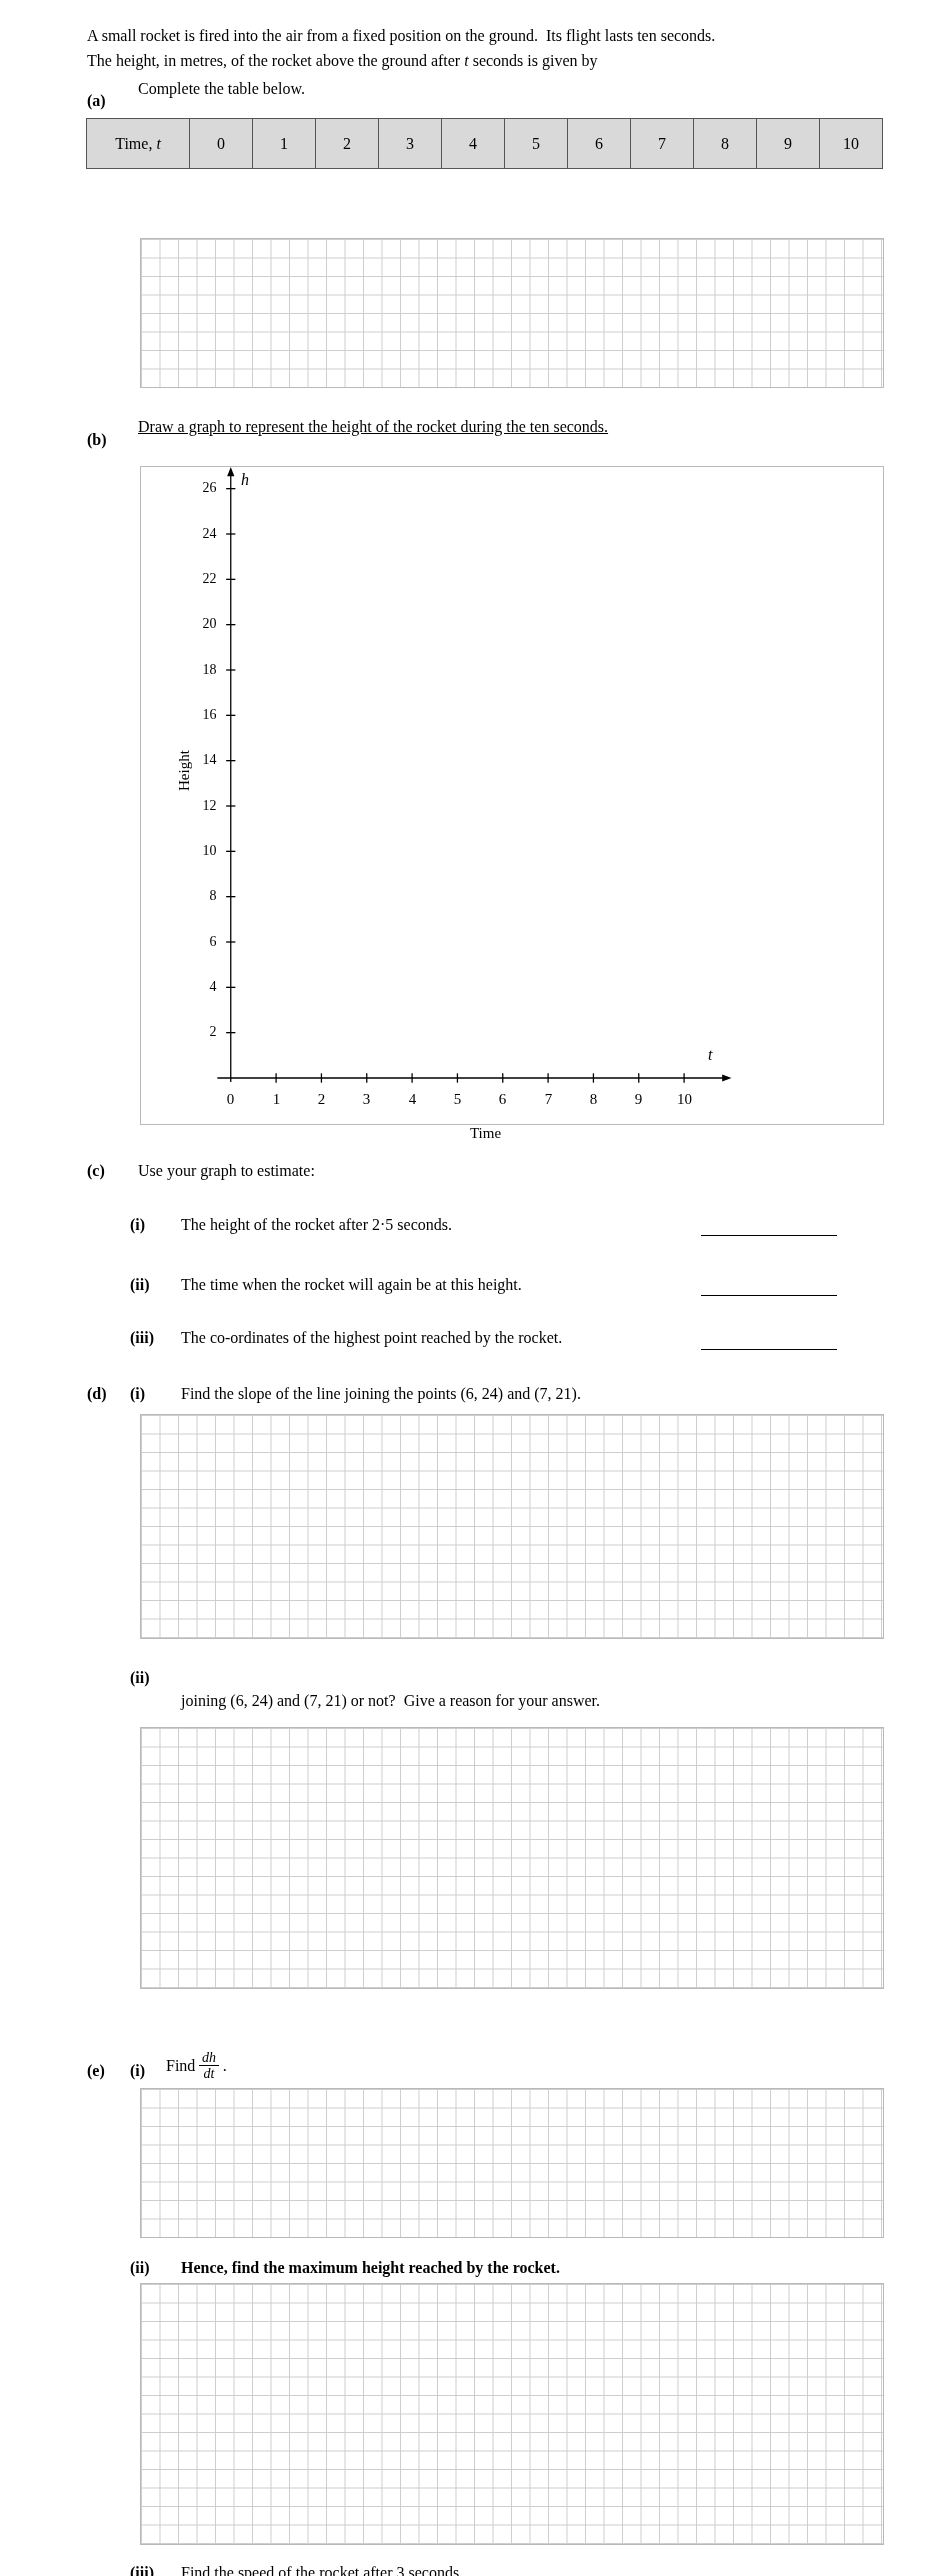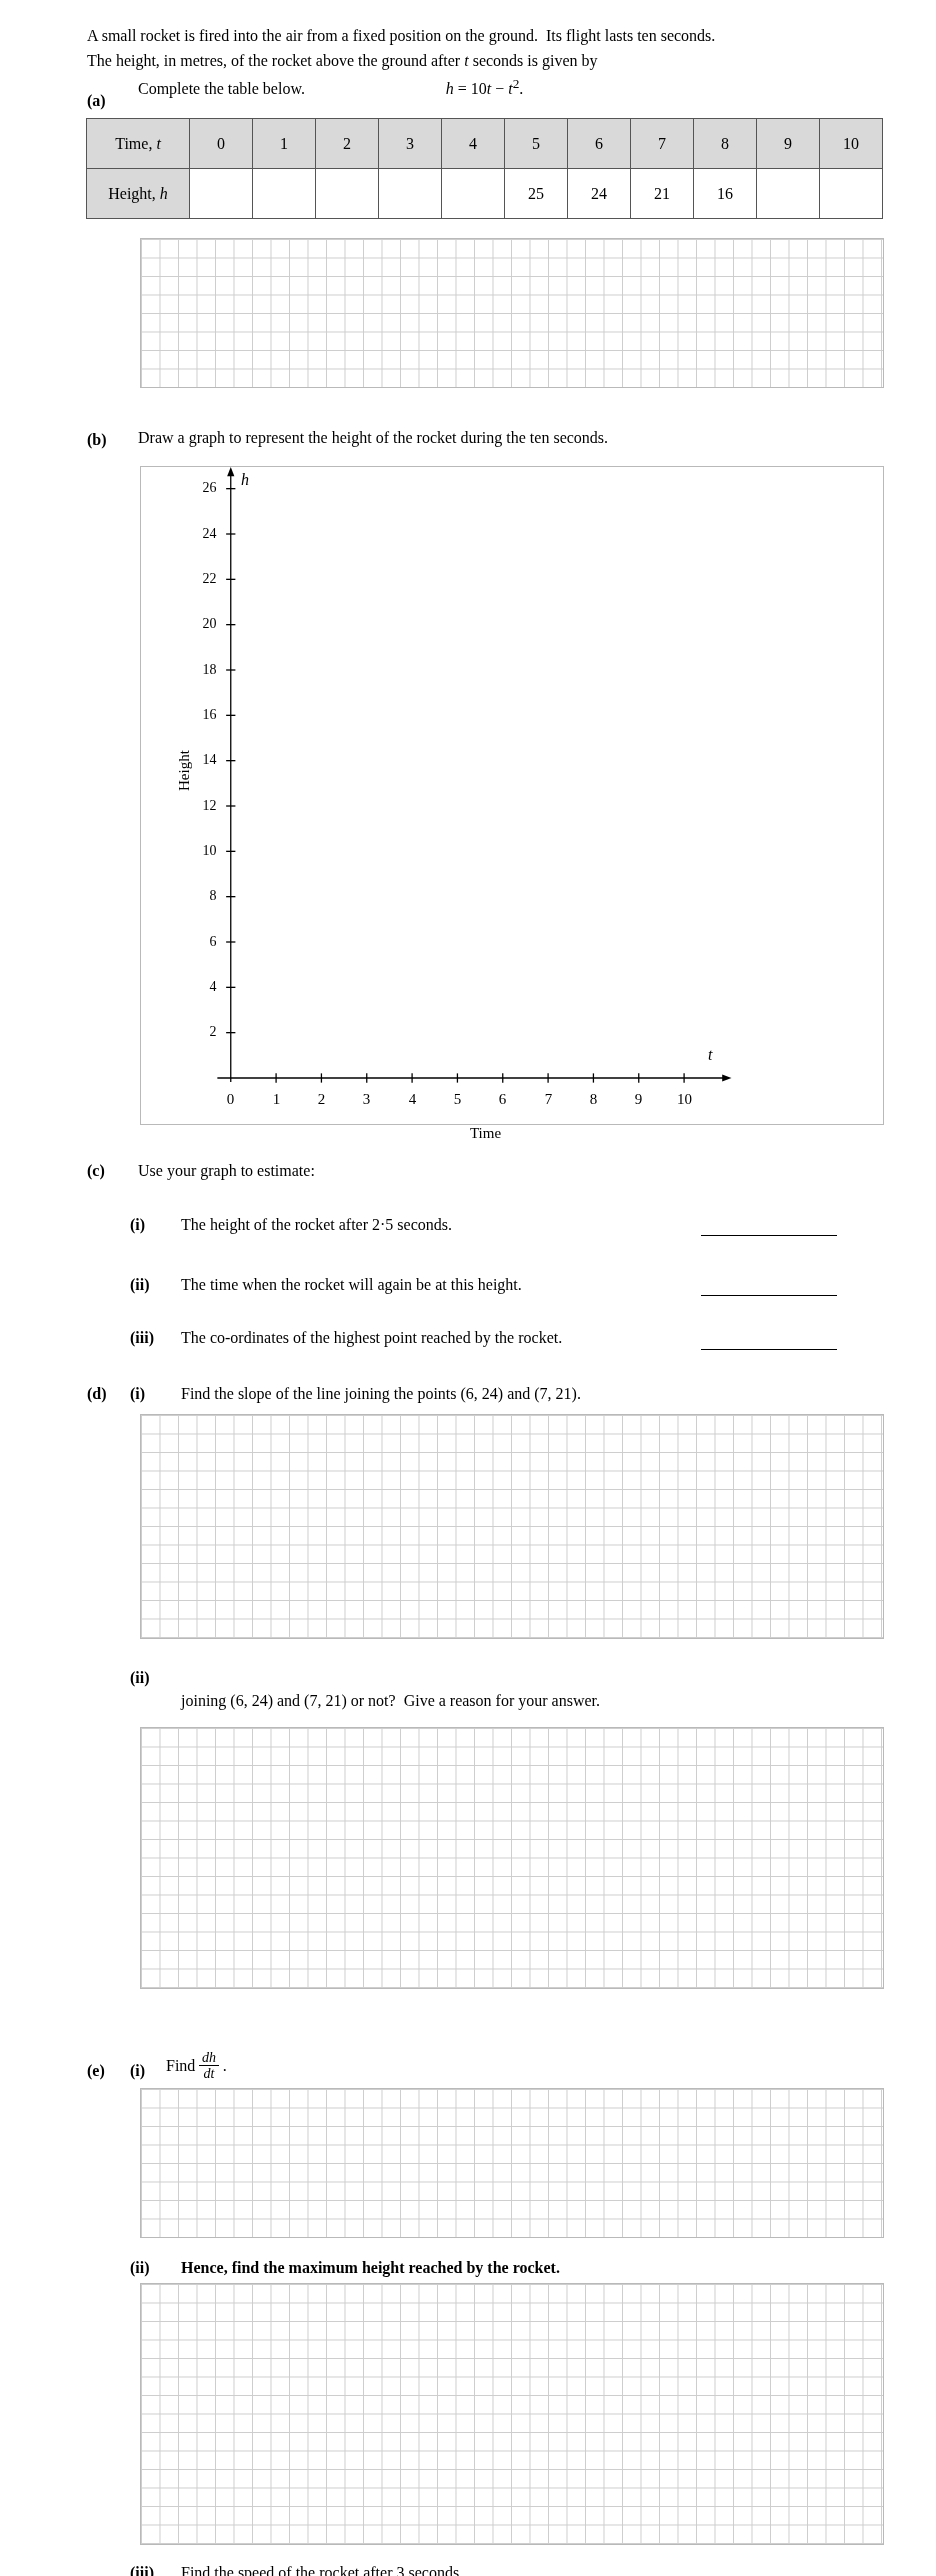--- a/index.html
+++ b/index.html
@@ -37,21 +37,20 @@
   .erow{display:flex;align-items:center;}
   svg.axes{position:absolute;left:0;top:0;}
 </style>
 </head>
 <body>
 
 <div id="page">
 
   <div class="abs" style="left:87px;top:27px;">A small rocket is fired into the air from a fixed position on the ground.&nbsp; Its flight lasts ten seconds.</div>
   <div class="abs" style="left:87px;top:52px;"><span>The height, in metres, of the rocket above the ground after </span><span class="i">t</span><span> seconds is given by</span></div>
-  <div class="abs" style="left:87px;top:76px;width:795px;text-align:center;"><span class="i">h</span><span> = 10</span><span class="i">t</span><span> − </span><span class="i">t</span><sup>2</sup><span>.</span></div>
 
   <div class="abs b" style="left:87px;top:92px;">(a)</div>
   <div class="abs" style="left:138px;top:80px;">Complete the table below.</div>
 
   <table class="vals">
     <colgroup>
       <col style="width:103px">
         <col style="width:63px">
         <col style="width:63px">
         <col style="width:63px">
@@ -72,41 +71,27 @@
       <td class="shade">2</td>
       <td class="shade">3</td>
       <td class="shade">4</td>
       <td class="shade">5</td>
       <td class="shade">6</td>
       <td class="shade">7</td>
       <td class="shade">8</td>
       <td class="shade">9</td>
       <td class="shade">10</td>
     </tr>
-    <tr>
-      <td class="shade"><span>Height, </span><span class="i">h</span></td>
-      <td></td>
-      <td></td>
-      <td></td>
-      <td></td>
-      <td></td>
-      <td>25</td>
-      <td>24</td>
-      <td>21</td>
-      <td>16</td>
-      <td></td>
-      <td></td>
-    </tr>
   </tbody>
     </table>
 
   <div class="grid" style="left:140px;top:238px;width:742px;height:148px;"></div>
 
   <div class="abs b" style="left:87px;top:431px;">(b)</div>
-  <div class="abs" style="left:138px;top:429px;">Draw a graph to represent the height of the rocket during the ten seconds.</div>
+  <div class="abs" style="left:138px;top:418px;text-decoration:underline;">Draw a graph to represent the height of the rocket during the ten seconds.</div>
 
   <div class="abs" style="left:140px;top:466px;width:742px;height:680px;white-space:normal;">
     <div class="graphgrid"></div>
     <svg class="axes" width="742" height="680" viewBox="0 0 1440 1320">
       <g stroke="#000" stroke-width="2.5">
         <line x1="176" y1="10" x2="176" y2="1196"></line>
         <line x1="150" y1="1188" x2="1136" y2="1188"></line>
       </g>
       <polygon points="176,2 169,20 183,20" fill="#000"></polygon>
       <polygon points="1148,1188 1130,1181 1130,1195" fill="#000"></polygon>

